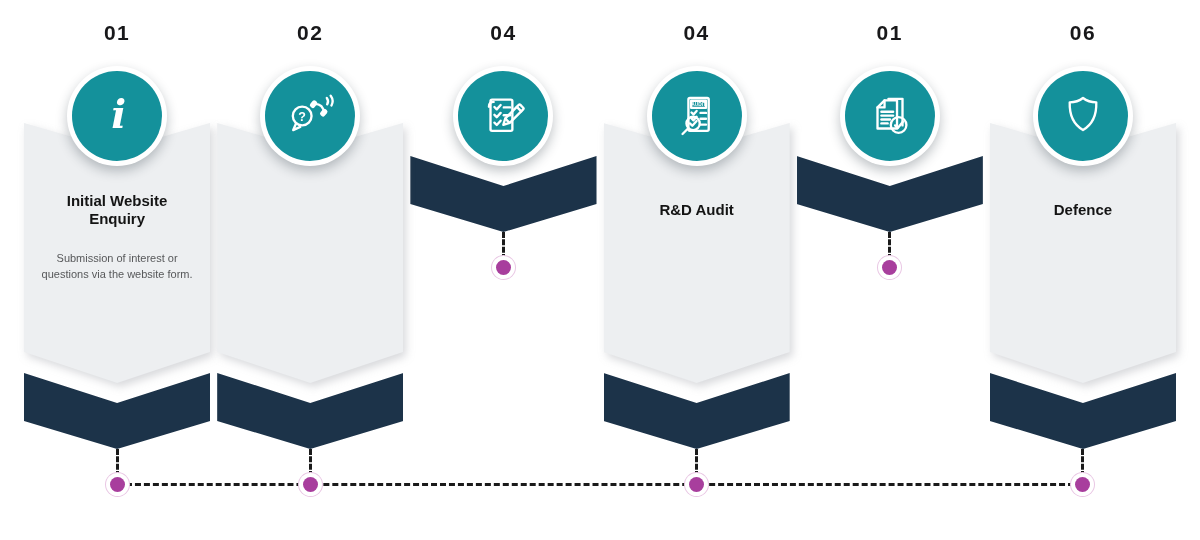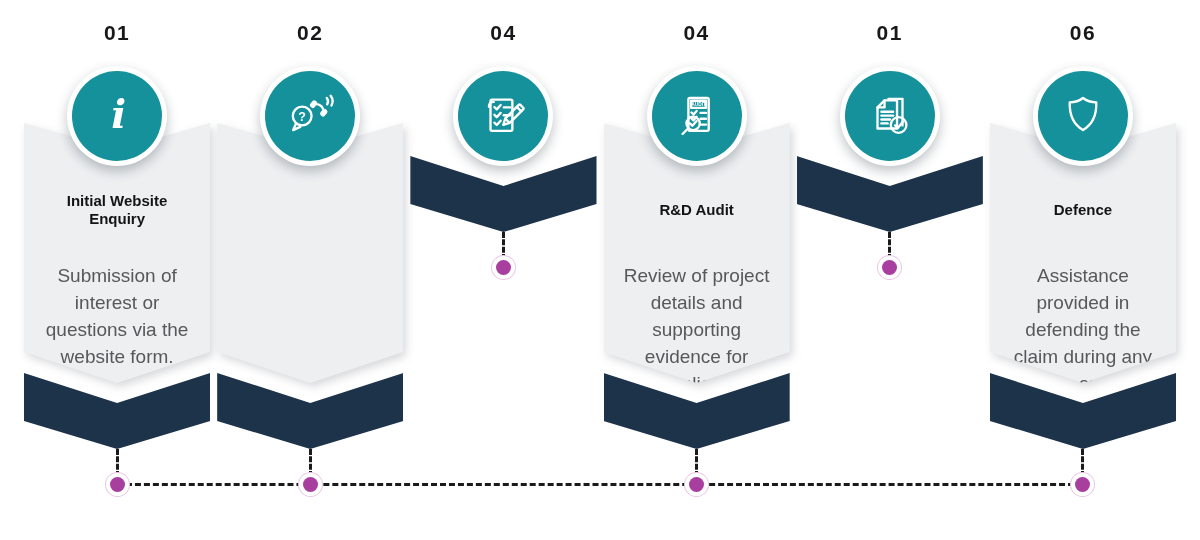--- a/index.html
+++ b/index.html
@@ -24,21 +24,21 @@
   .circle svg{display:block;}
 
   .panel-shadow{width:100%; margin-top:-43px; position:relative; z-index:1;
     filter:drop-shadow(3px 4px 4px rgba(125,130,140,.30));}
   .panel{width:100%; height:260px; background:var(--panel); text-align:center;
     clip-path:polygon(0 0, 50% 27px, 100% 0, 100% calc(100% - 31px), 50% 100%, 0 calc(100% - 31px));
     padding:58px 15px 0 15px;}
   .step-title{min-height:58px; display:flex; align-items:center; justify-content:center;
     font-weight:700; font-size:15px; line-height:1.2; color:var(--title_text);
     max-width:130px; margin:0 auto;}
-  .step-desc{margin-top:24px; font-size:19px; line-height:1.42; color:var(--body_text);}
+  .step-desc{margin-top:12px; font-size:11px; line-height:1.42; color:var(--body_text);}
 
   .chevron{width:100%; height:76px; margin-top:-10px; background:var(--navy);
     clip-path:polygon(0 0, 50% 30px, 100% 0, 100% 48px, 50% 100%, 0 48px);}
 
   .vdash{height:28px; width:0; border-left:3px dashed var(--line);}
   .dot{width:15px; height:15px; border-radius:50%; background:var(--dot);
     box-shadow:0 0 0 4px #ffffff, 0 0 0 5px #e9c7e4; position:relative; z-index:2;}
 
   .timeline-line{position:absolute; left:117px; top:483px; width:966px; height:0;
     border-top:3px dashed var(--line); z-index:0;}
@@ -140,21 +140,20 @@
             <path class="ic" d="M36.5 43 h7" stroke-width="2.2"></path>
             <circle class="ic" cx="27" cy="41.5" r="8.5" fill="#14919b" stroke-width="2.6"></circle>
             <path class="ic" d="M23 41.5 l3 3 5.5 -6" stroke-width="2.4"></path>
             <path class="ic" d="M20.5 48 l-7 7" stroke-width="4"></path>
           </svg>
         </div>
       </div>
       <div class="panel-shadow">
         <div class="panel">
           <div class="step-title">R&amp;D Audit</div>
-          <div class="step-desc">Review of project details and supporting evidence for compliance.</div>
         </div>
       </div>
       <div class="chevron"></div>
       <div class="vdash"></div>
       <div class="dot"></div>
     </div>
 
     <div class="step">
       <div class="step-number">01</div>
       <div class="circle-wrap">
@@ -182,21 +181,20 @@
       <div class="circle-wrap">
         <div class="circle">
           <svg width="50" height="50" viewBox="0 0 64 64">
             <path class="ic" stroke-width="3" d="M32 9 c5 4 11 5.5 17 5.5 .5 15 -4 28 -17 35.5 C19 42.5 14.5 29.5 15 14.5 21 14.5 27 13 32 9 Z"></path>
           </svg>
         </div>
       </div>
       <div class="panel-shadow">
         <div class="panel">
           <div class="step-title">Defence</div>
-          <div class="step-desc">Assistance provided in defending the claim during any reviews or audits.</div>
         </div>
       </div>
       <div class="chevron"></div>
       <div class="vdash"></div>
       <div class="dot"></div>
     </div>
 
   </div>
 </div>
 

